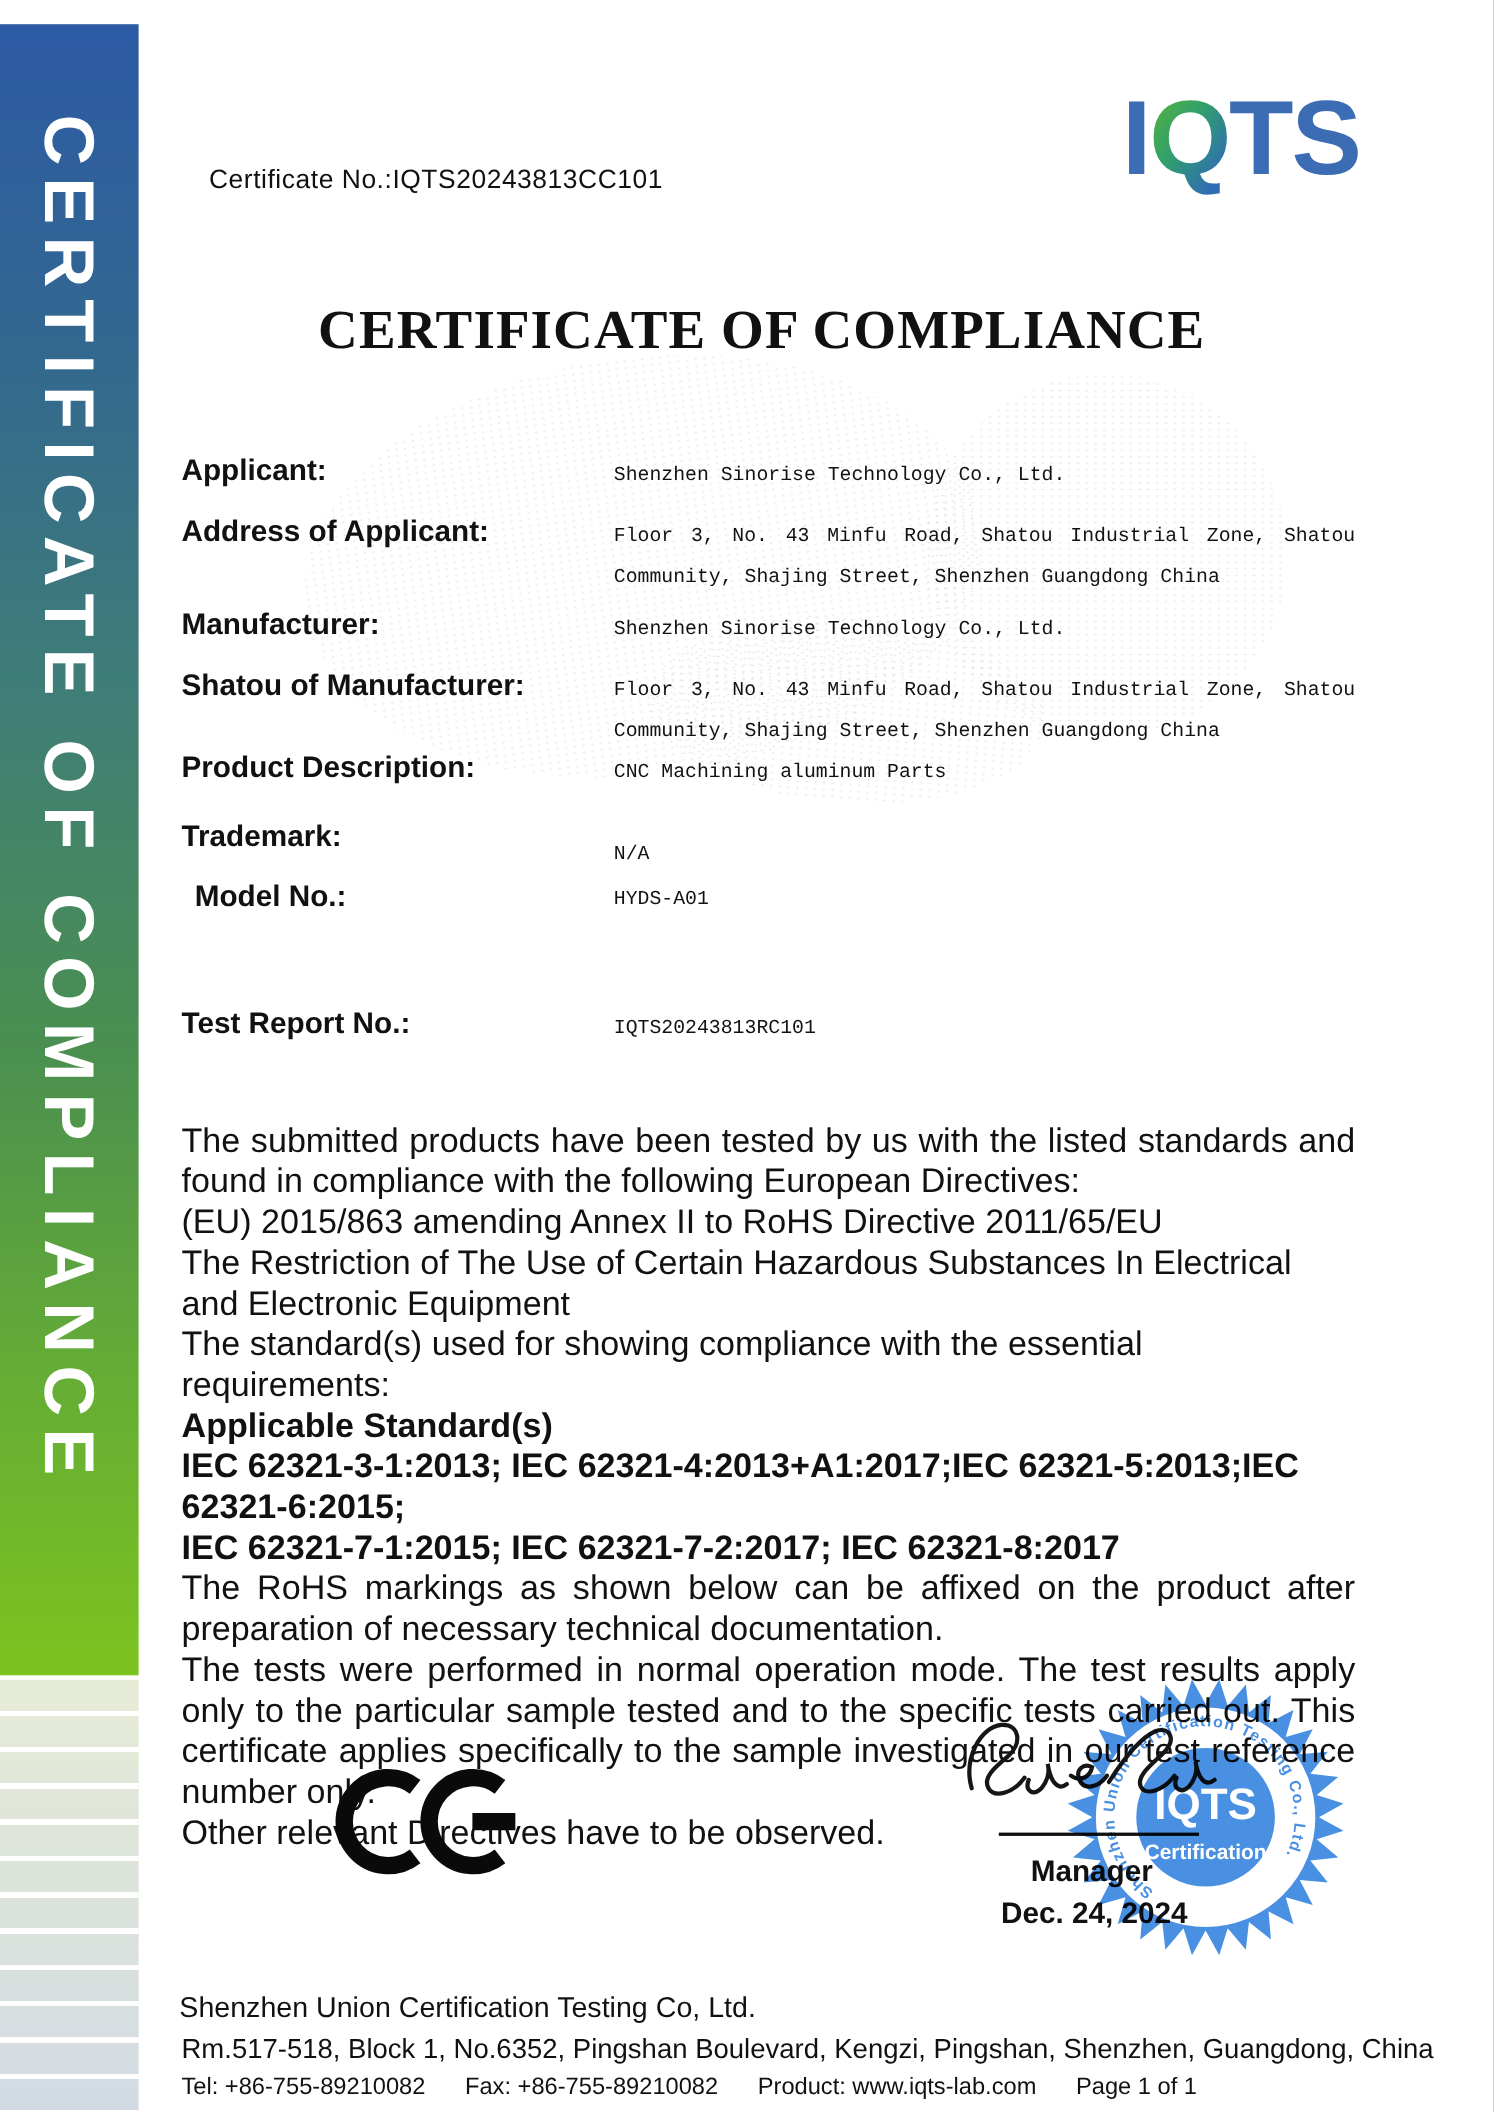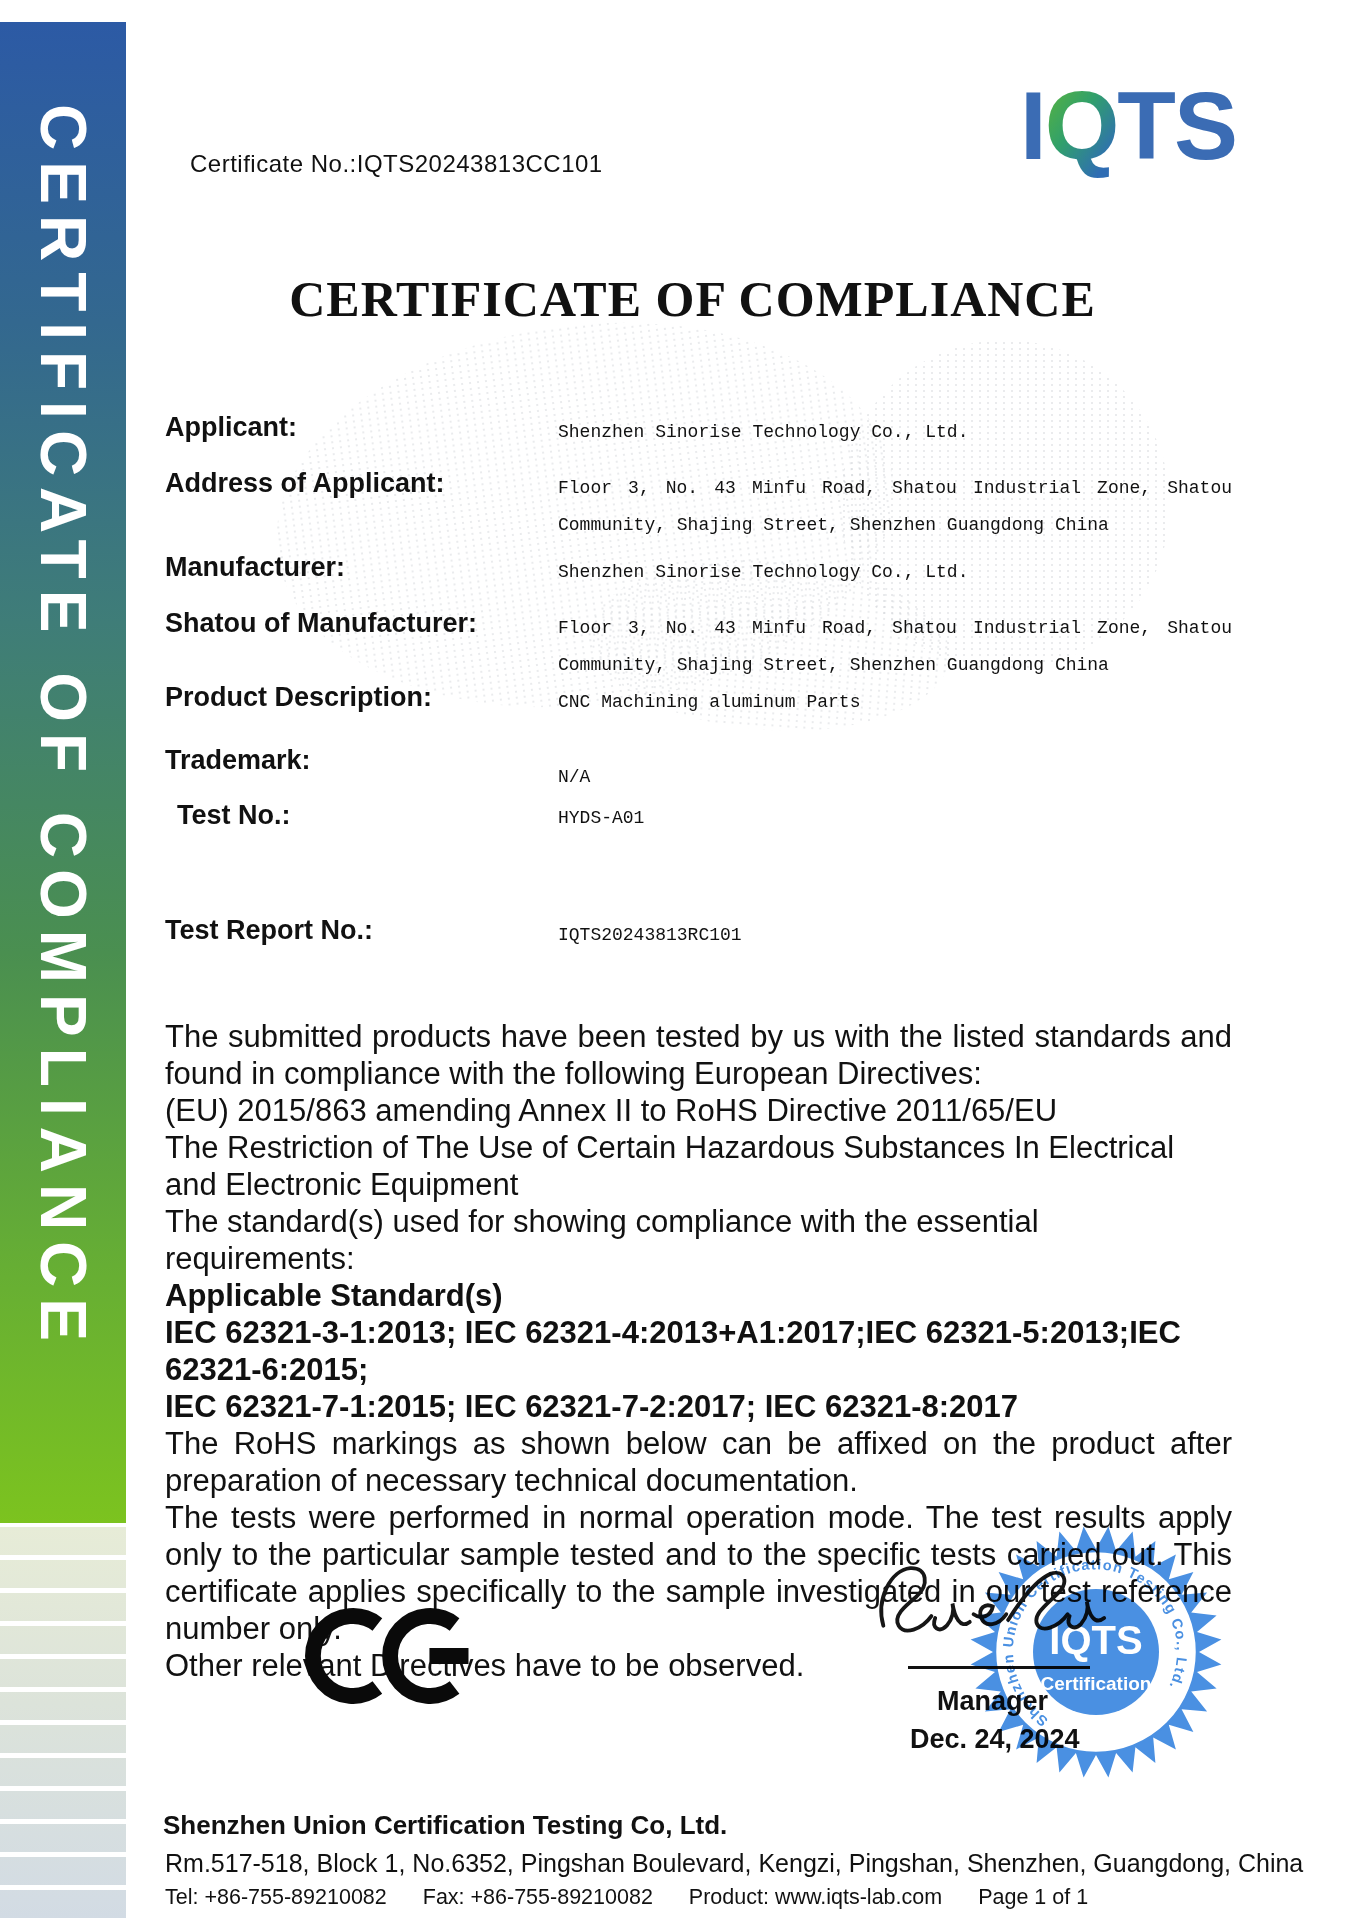--- a/index.html
+++ b/index.html
@@ -58,21 +58,21 @@
   .sig-svg{position:absolute;left:868px;top:1552px;z-index:2;}
   .sig-line{position:absolute;left:908px;top:1666px;width:182px;height:3px;background:#111;z-index:2;}
   .sig-role{position:absolute;left:937px;top:1686px;font-size:27px;font-weight:bold;z-index:2;}
   .sig-date{position:absolute;left:910px;top:1724px;font-size:27px;font-weight:bold;z-index:2;}
 
   
   .stamp{position:absolute;left:966px;top:1522px;z-index:3;mix-blend-mode:multiply;}
   .stamp text{font-family:"Liberation Sans",sans-serif;}
 
   
-  .f-company{position:absolute;left:163px;top:1810px;font-size:26px;font-weight:bold;}
+  .f-company{position:absolute;left:163px;top:1810px;font-size:26px;font-weight:normal;}
   .f-addr{position:absolute;left:165px;top:1849px;font-size:25px;}
   .f-contact{position:absolute;left:165px;top:1885px;font-size:21.5px;}
   .f-contact span{margin-right:30px;margin-top:20px;}
 </style>
 </head>
 <body>
 
 <div class="page">
 
   <div class="banner">
@@ -109,21 +109,21 @@
   </div>
   <div class="row r-prod">
     <div class="lab">Product Description:</div>
     <div class="val">CNC Machining aluminum Parts</div>
   </div>
   <div class="row r-tm">
     <div class="lab">Trademark:</div>
     <div class="val">N/A</div>
   </div>
   <div class="row r-model">
-    <div class="lab">Test No.:</div>
+    <div class="lab">Model No.:</div>
     <div class="val">HYDS-A01</div>
   </div>
   <div class="row r-test">
     <div class="lab">Test Report No.:</div>
     <div class="val">IQTS20243813RC101</div>
   </div>
 
   <div class="bodytext">
     <p class="just">The submitted products have been tested by us with the listed standards and found in compliance with the following European Directives:</p>
     <p>(EU) 2015/863 amending Annex II to RoHS Directive 2011/65/EU</p>

